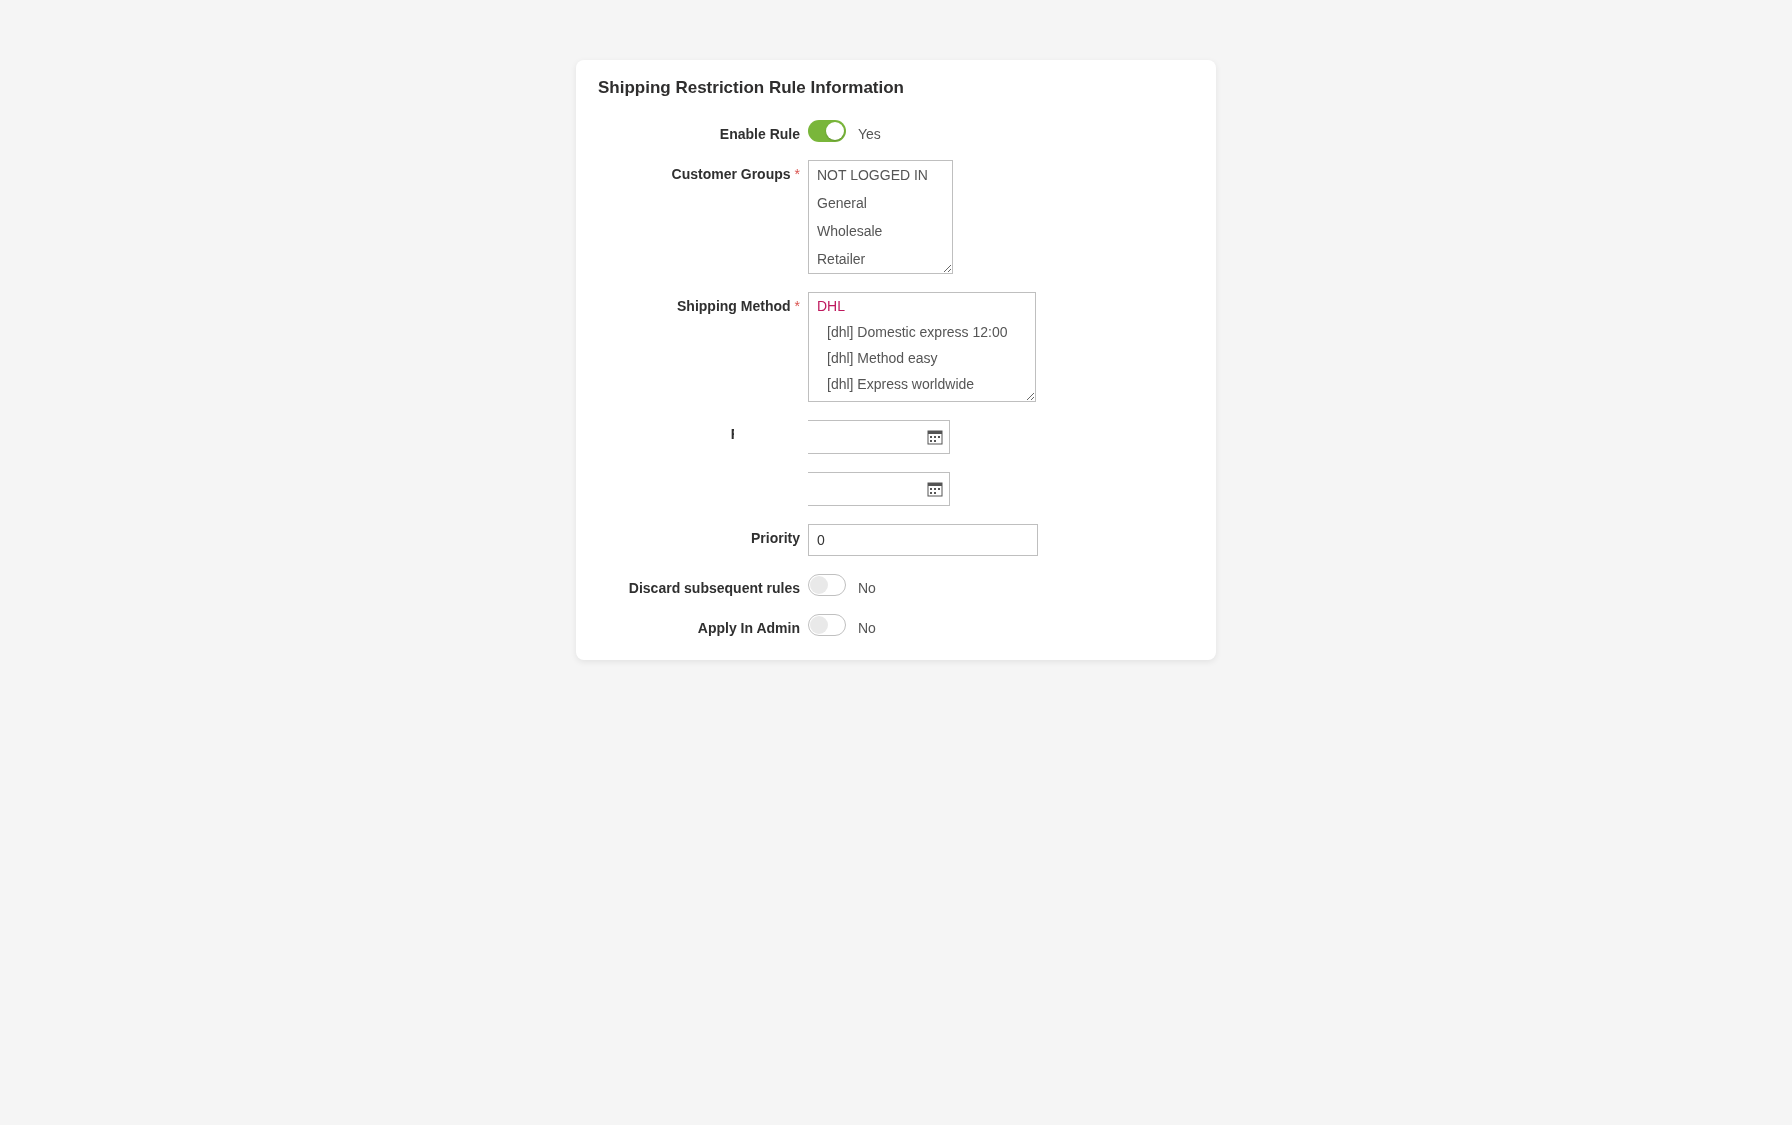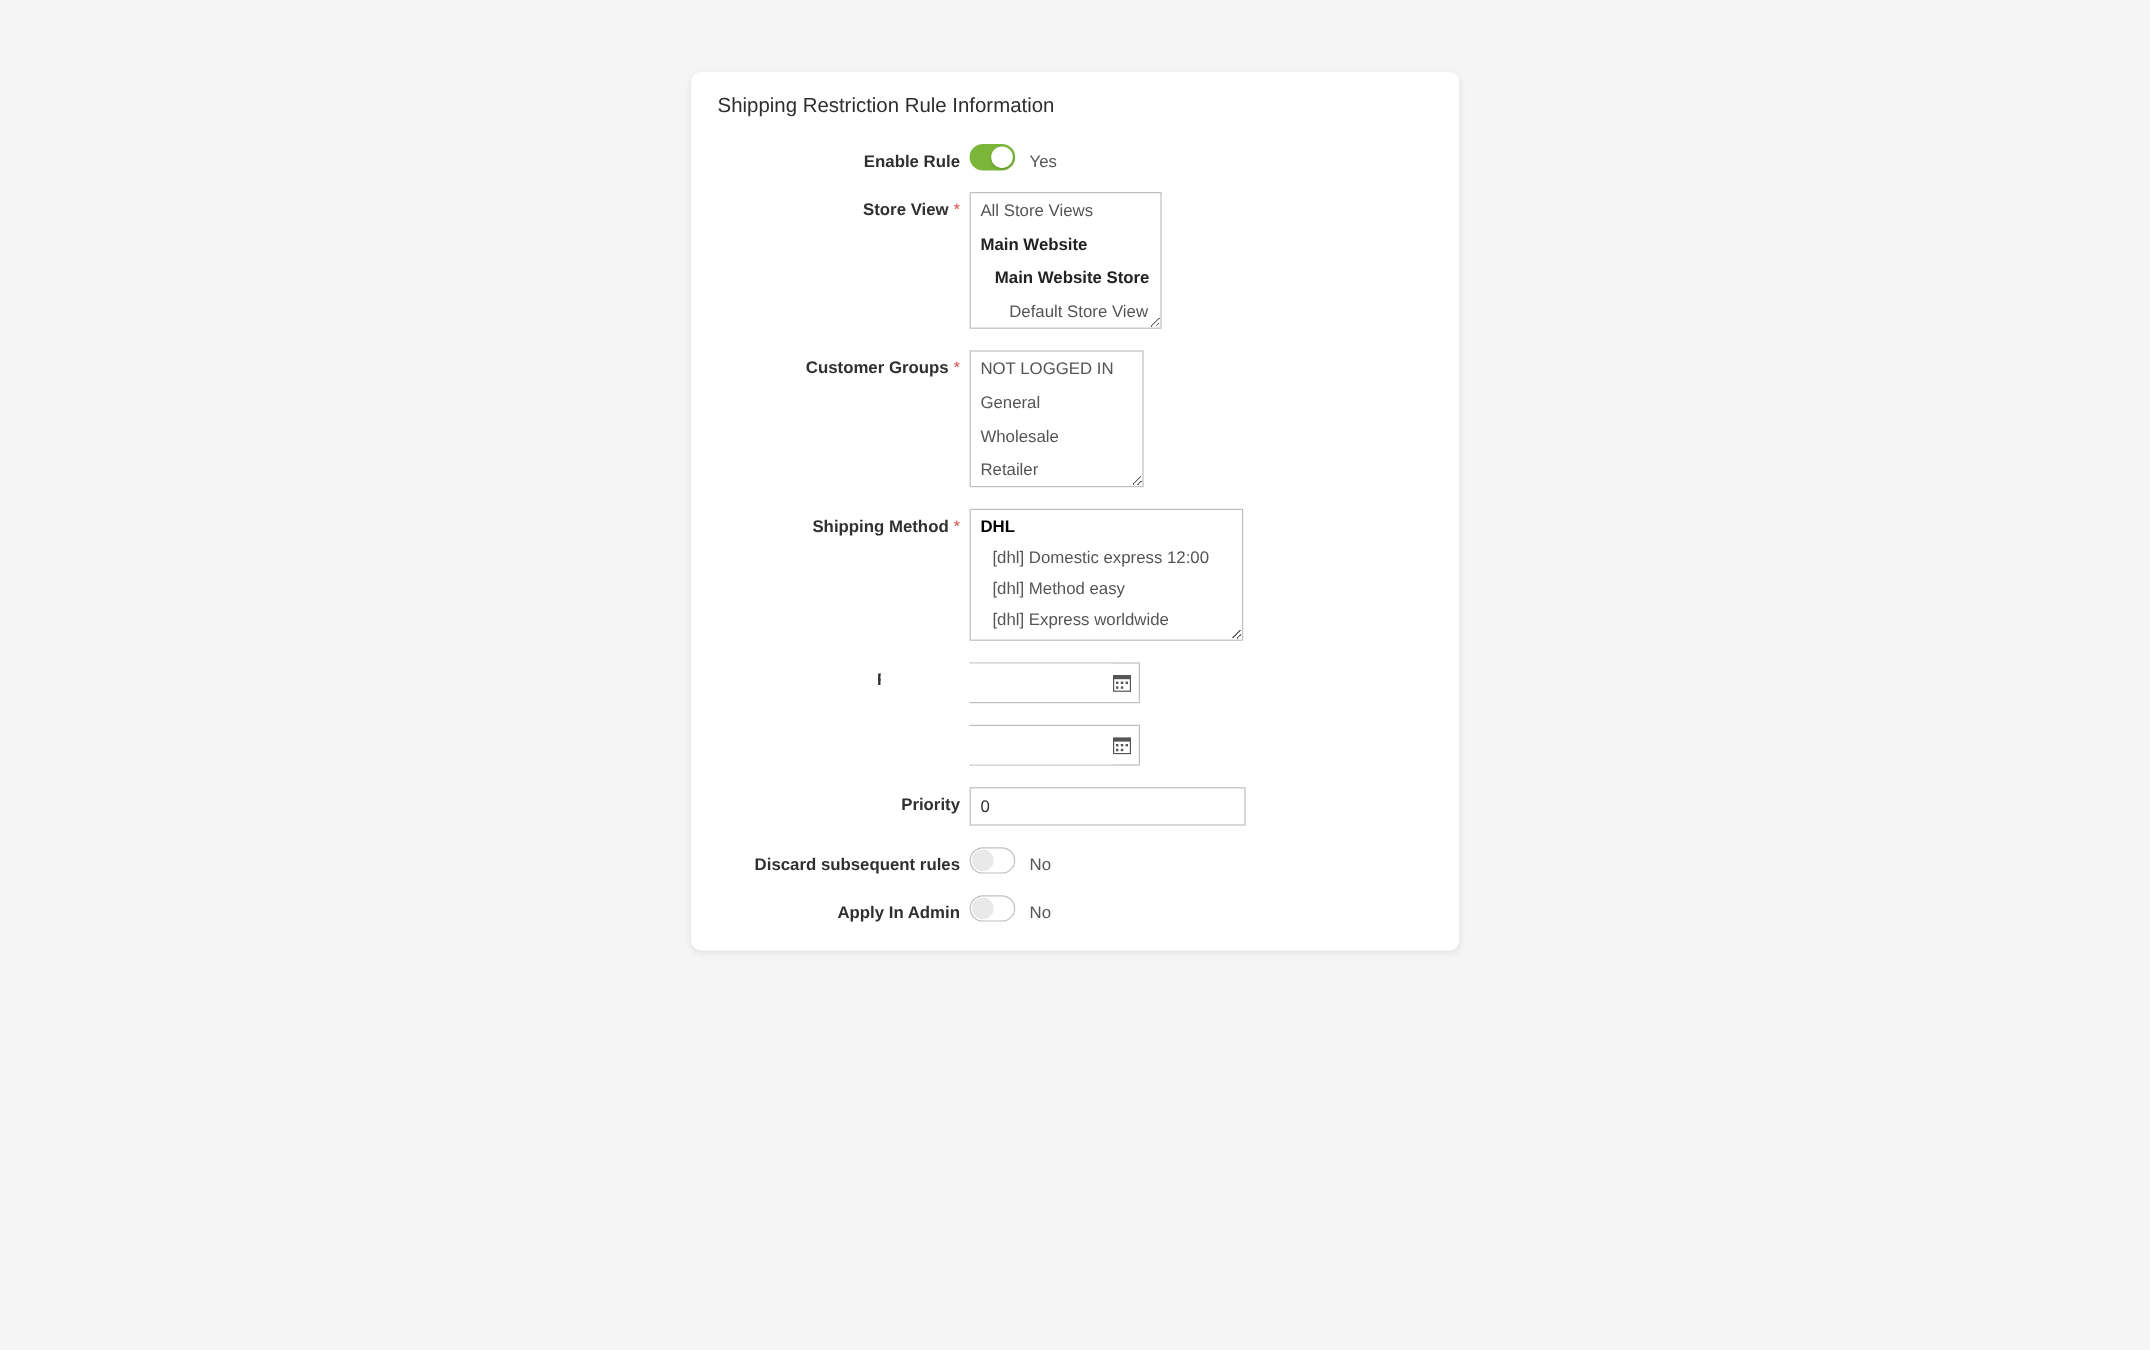--- a/index.html
+++ b/index.html
@@ -18,21 +18,21 @@
   }
   .panel {
     background: #fff;
     border-radius: 8px;
     box-shadow: 0 2px 6px rgba(0,0,0,0.08);
     width: 640px;
     padding: 18px 22px 24px 22px;
   }
   .panel-title {
     font-size: 17px;
-    font-weight: 400;
+    font-weight: 700;
     color: #2f2e2e;
     margin-bottom: 22px;
   }
   .form-row {
     display: flex;
     align-items: flex-start;
     margin-bottom: 18px;
   }
   .form-label {
     width: 210px;
@@ -83,21 +83,21 @@
   .multi .opt.indent1 { padding-left: 20px; }
   .multi .opt.indent2 { padding-left: 32px; }
   .multi-wide {
     width: 228px;
     height: 110px;
     overflow-y: scroll;
     resize: both;
   }
   .multi-wide .opt { padding: 5px 8px; }
   .multi-wide .opt.sub { padding-left: 18px; color: #555; }
-  .multi-wide .opt.head { font-weight: 700; color: #000000; }
+  .multi-wide .opt.head { font-weight: 400; color: #be185d; }
 
   .toggle {
     position: relative;
     width: 38px;
     height: 22px;
     border-radius: 11px;
     cursor: pointer;
     display: inline-block;
     flex-shrink: 0;
   }
@@ -165,33 +165,20 @@
   <div class="form-row">
     <div class="form-label">Enable Rule</div>
     <div class="form-control">
       <span class="toggle on">
           <span class="knob"></span>
         </span>
       <span class="toggle-text">Yes</span>
     </div>
   </div>
 
-  <div class="form-row">
-    <div class="form-label">
-      <span>Store View</span><span class="req">*</span>
-    </div>
-    <div class="form-control">
-      <div class="multi" style="height:auto;" id="store-view-select">
-          <div class="opt">All Store Views</div>
-          <div class="opt bold">Main Website</div>
-          <div class="opt bold indent1">Main Website Store</div>
-          <div class="opt indent2">Default Store View</div>
-        </div>
-    </div>
-  </div>
 
   <div class="form-row">
     <div class="form-label">
       <span>Customer Groups</span><span class="req">*</span>
     </div>
     <div class="form-control">
       <div class="multi" style="width:145px;" id="customer-groups-select">
           <div class="opt">NOT LOGGED IN</div>
           <div class="opt">General</div>
           <div class="opt">Wholesale</div>

